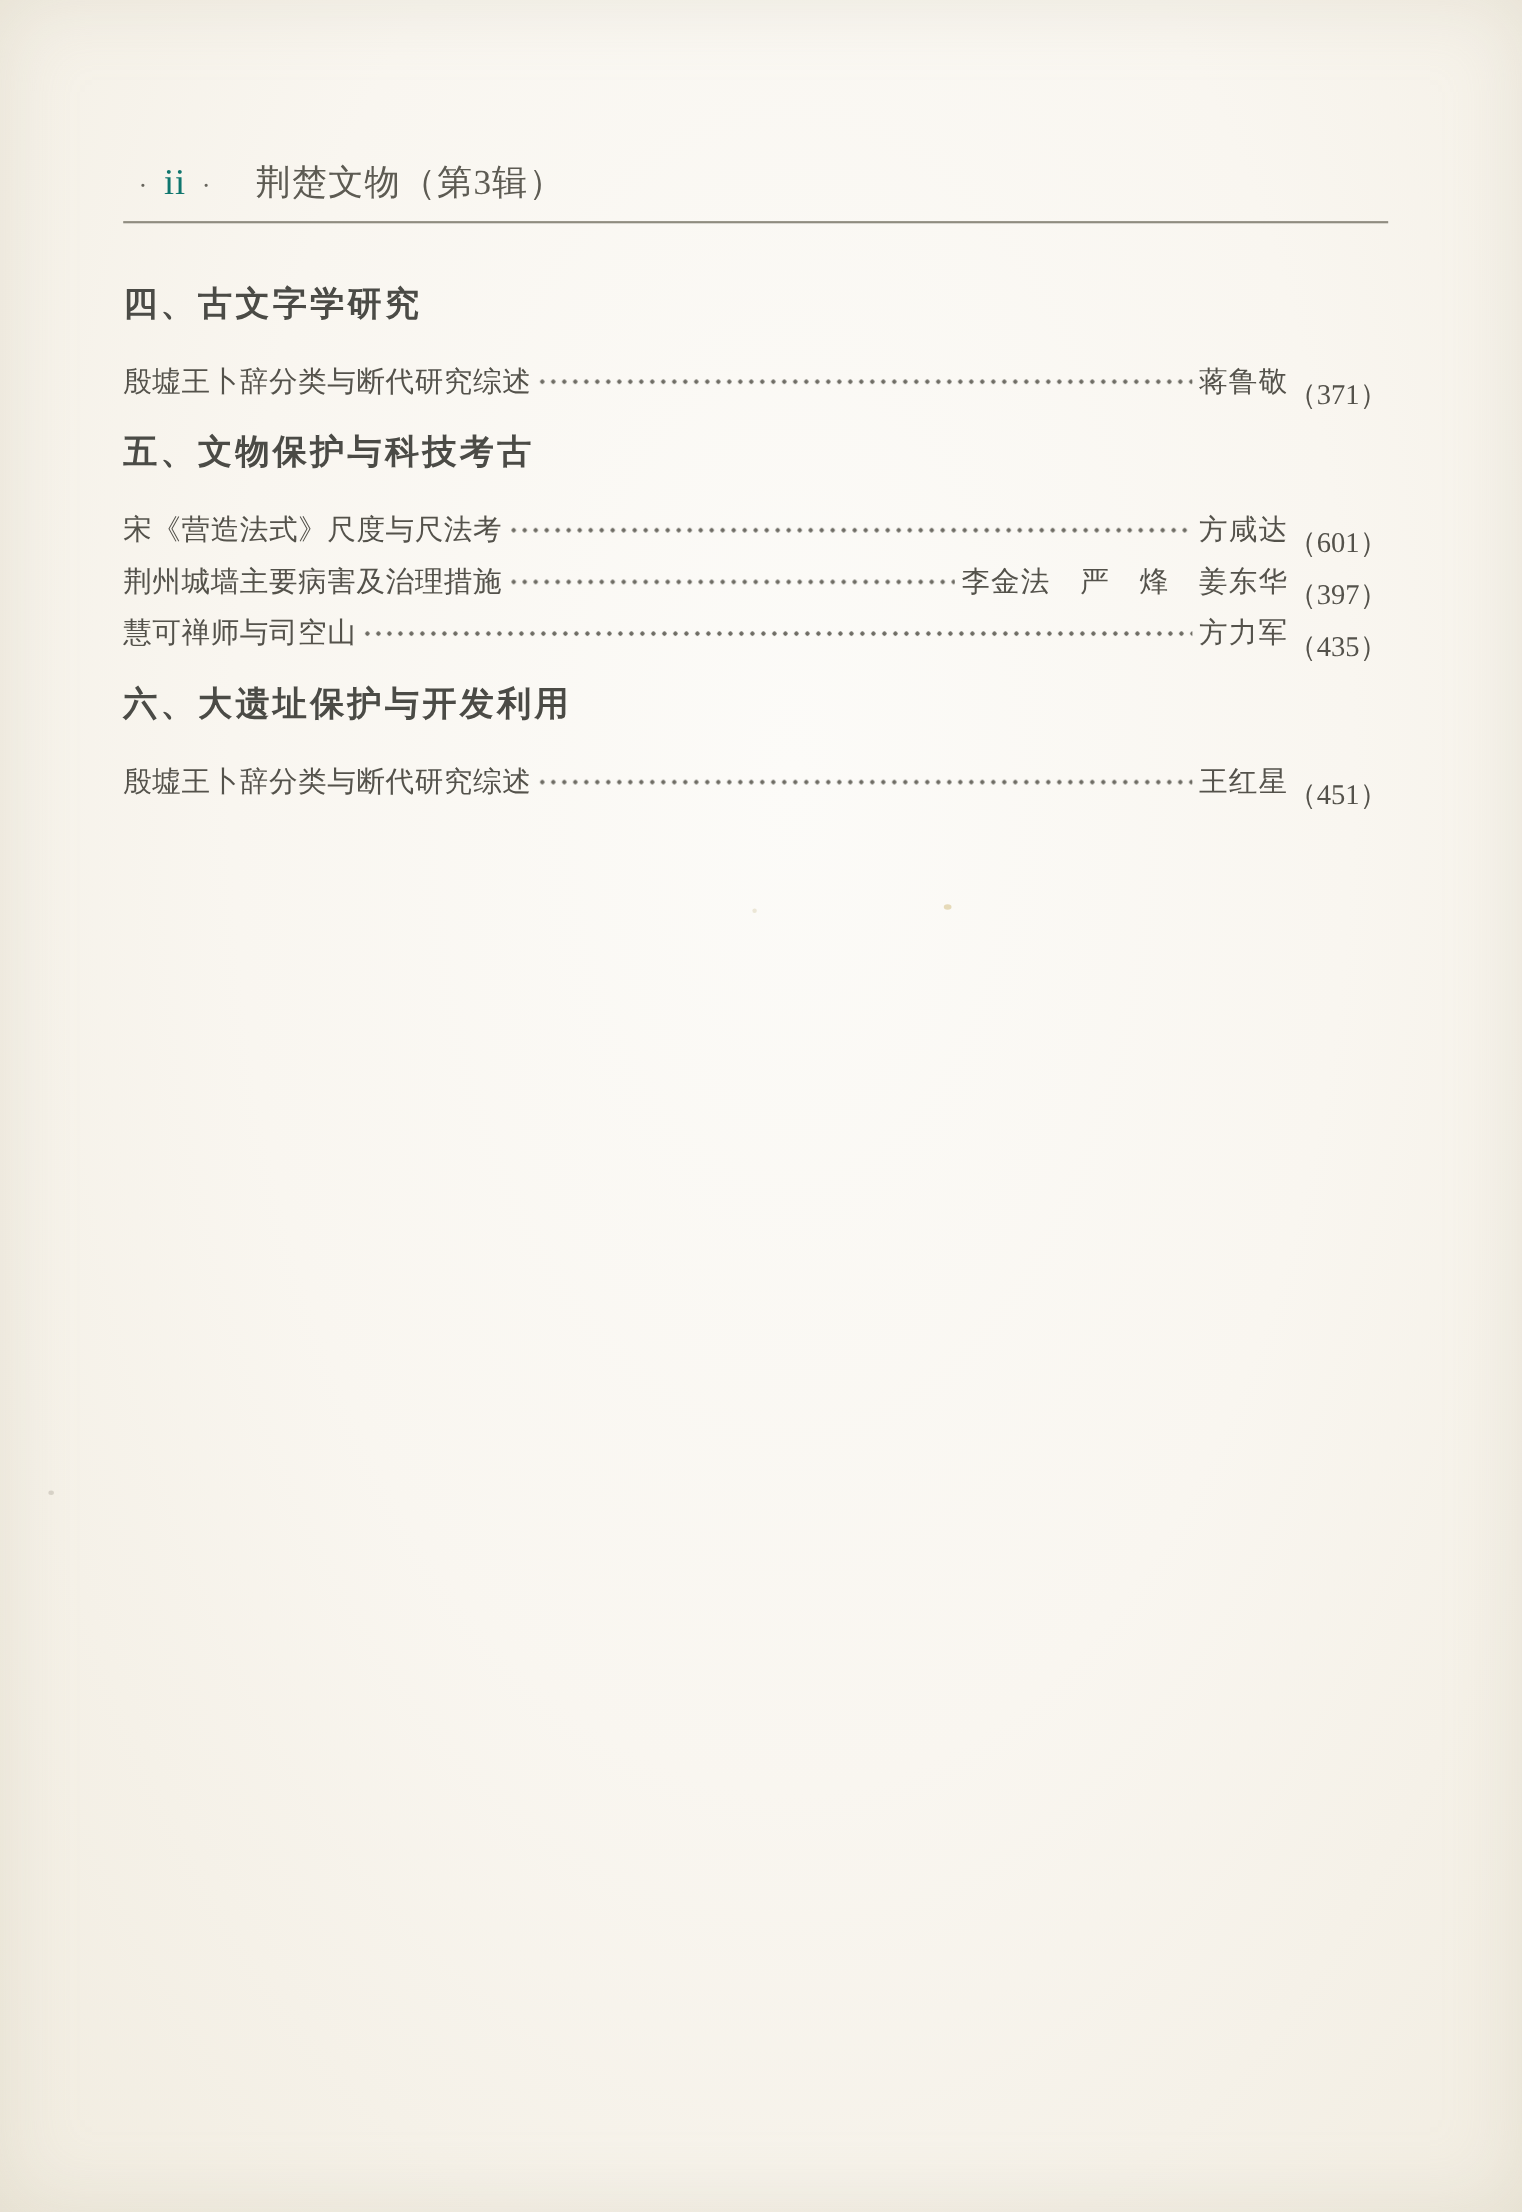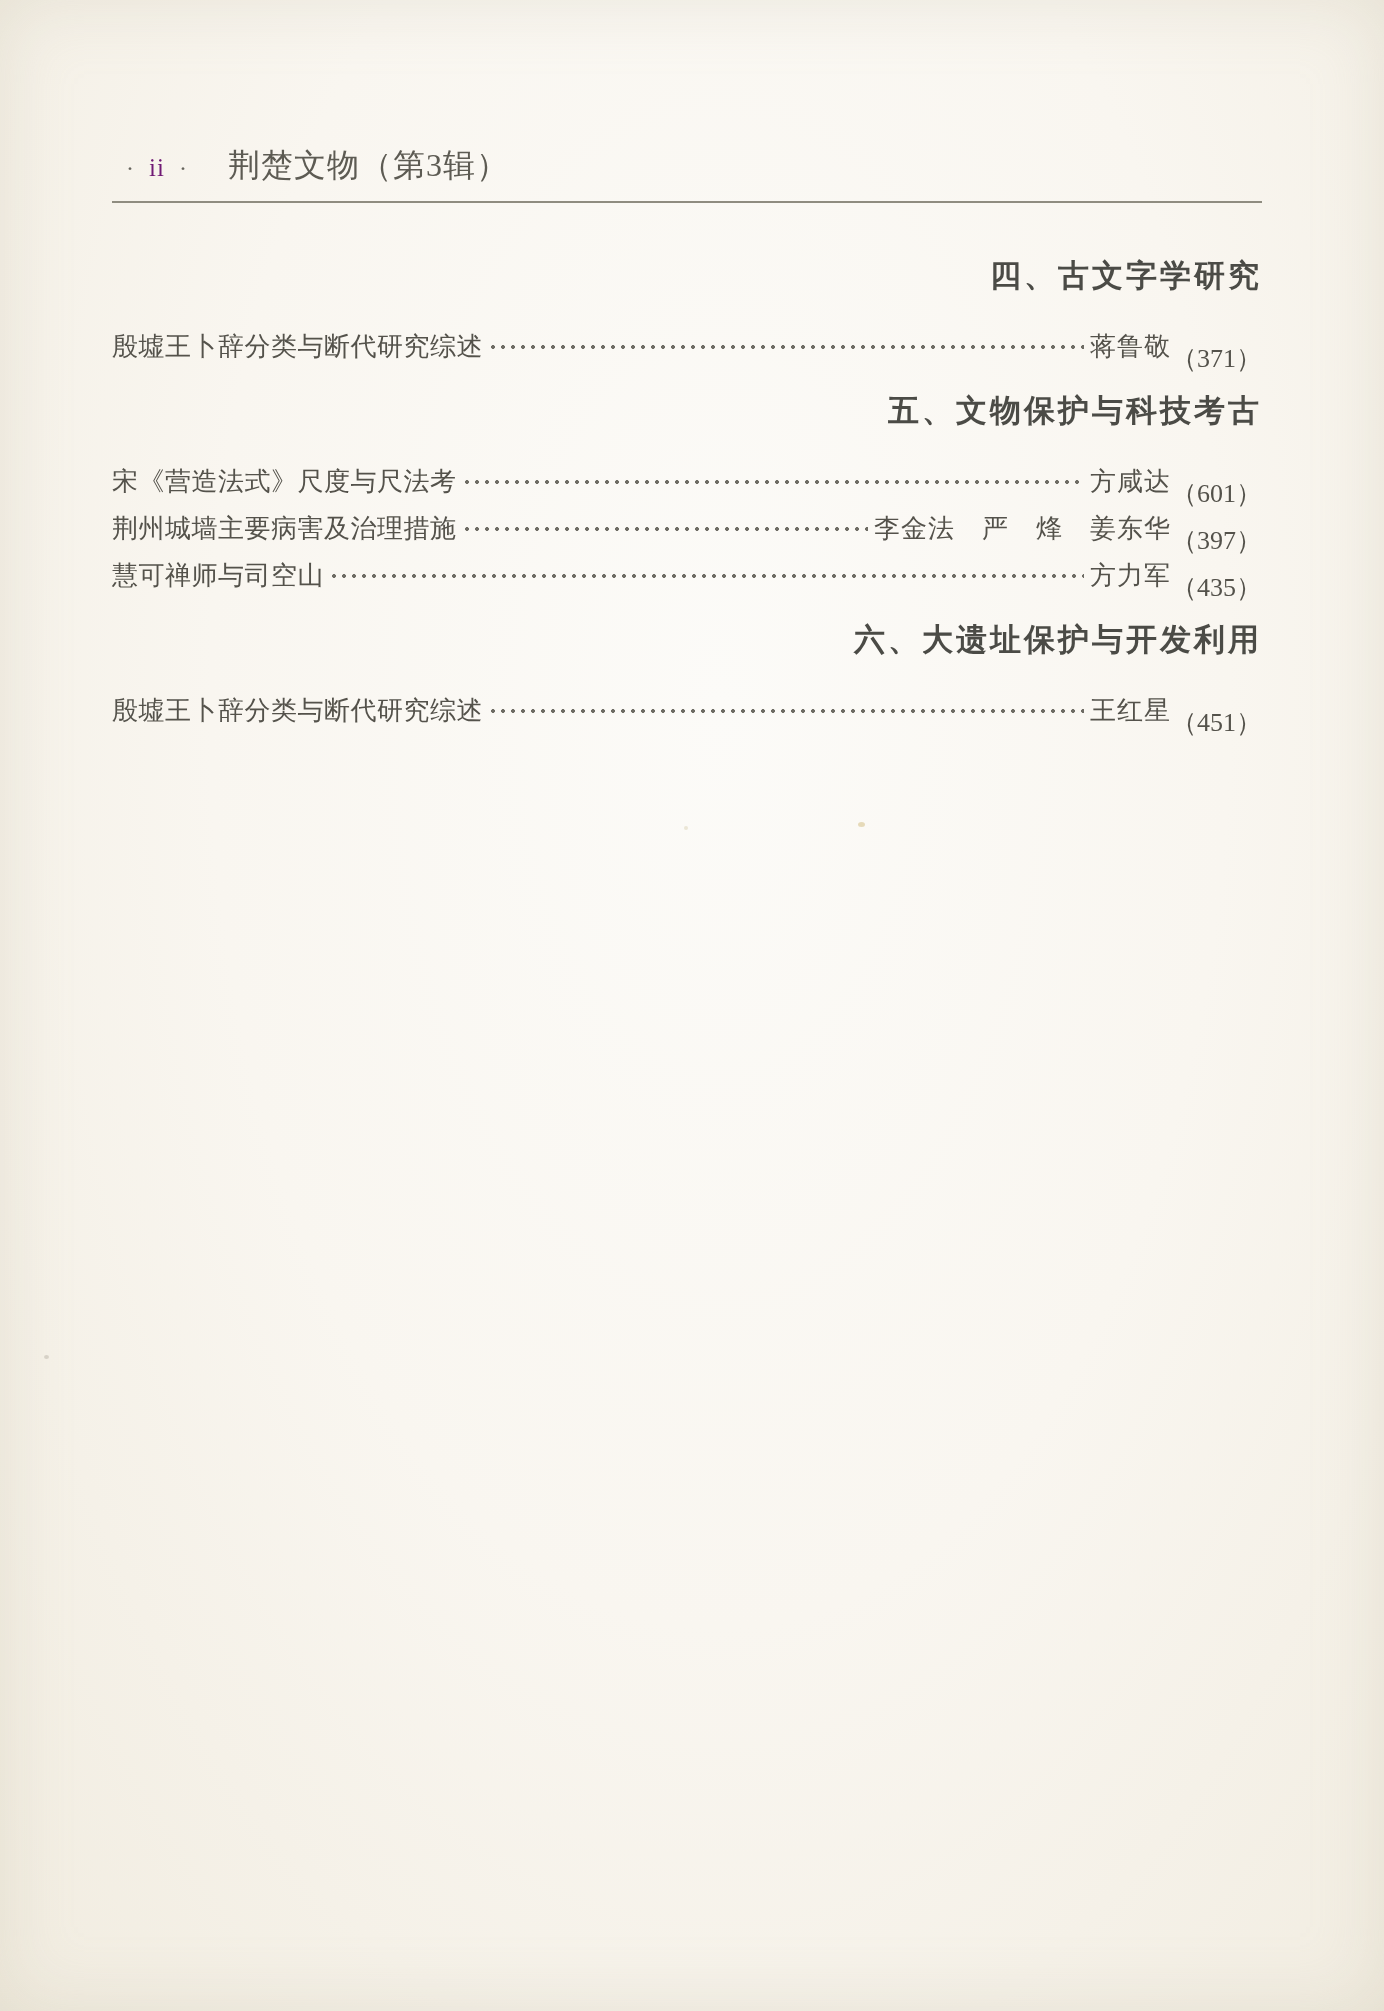--- a/index.html
+++ b/index.html
@@ -32,38 +32,38 @@
     font-size: 24px;
     color: #5d5b53;
     letter-spacing: 1px;
   }
   .running-head .dot {
     font-size: 24px;
     padding: 0 14px;
     color: #66645c;
   }
   .running-head .folio {
-    font-size: 25px;
-    color: #701a75;
+    font-size: 33px;
+    color: #0f766e;
   }
   .running-head .book-title {
     margin-left: 26px;
     font-size: 32px;
     color: #5d5b53;
     letter-spacing: 1px;
   }
   .head-rule {
     margin-top: 13px;
     height: 2px;
     background: #8f8c80;
     border: none;
   }
   
   .section-heading {
-    text-align: right;
+    text-align: left;
     font-family: "Liberation Sans", "DejaVu Sans", sans-serif;
     font-weight: bold;
     font-size: 31px;
     line-height: 34px;
     color: #4b4b46;
     letter-spacing: 3px;
     margin: 24px 0 30px 0;
   }
   .section-first .section-heading {
     margin-top: 56px;

